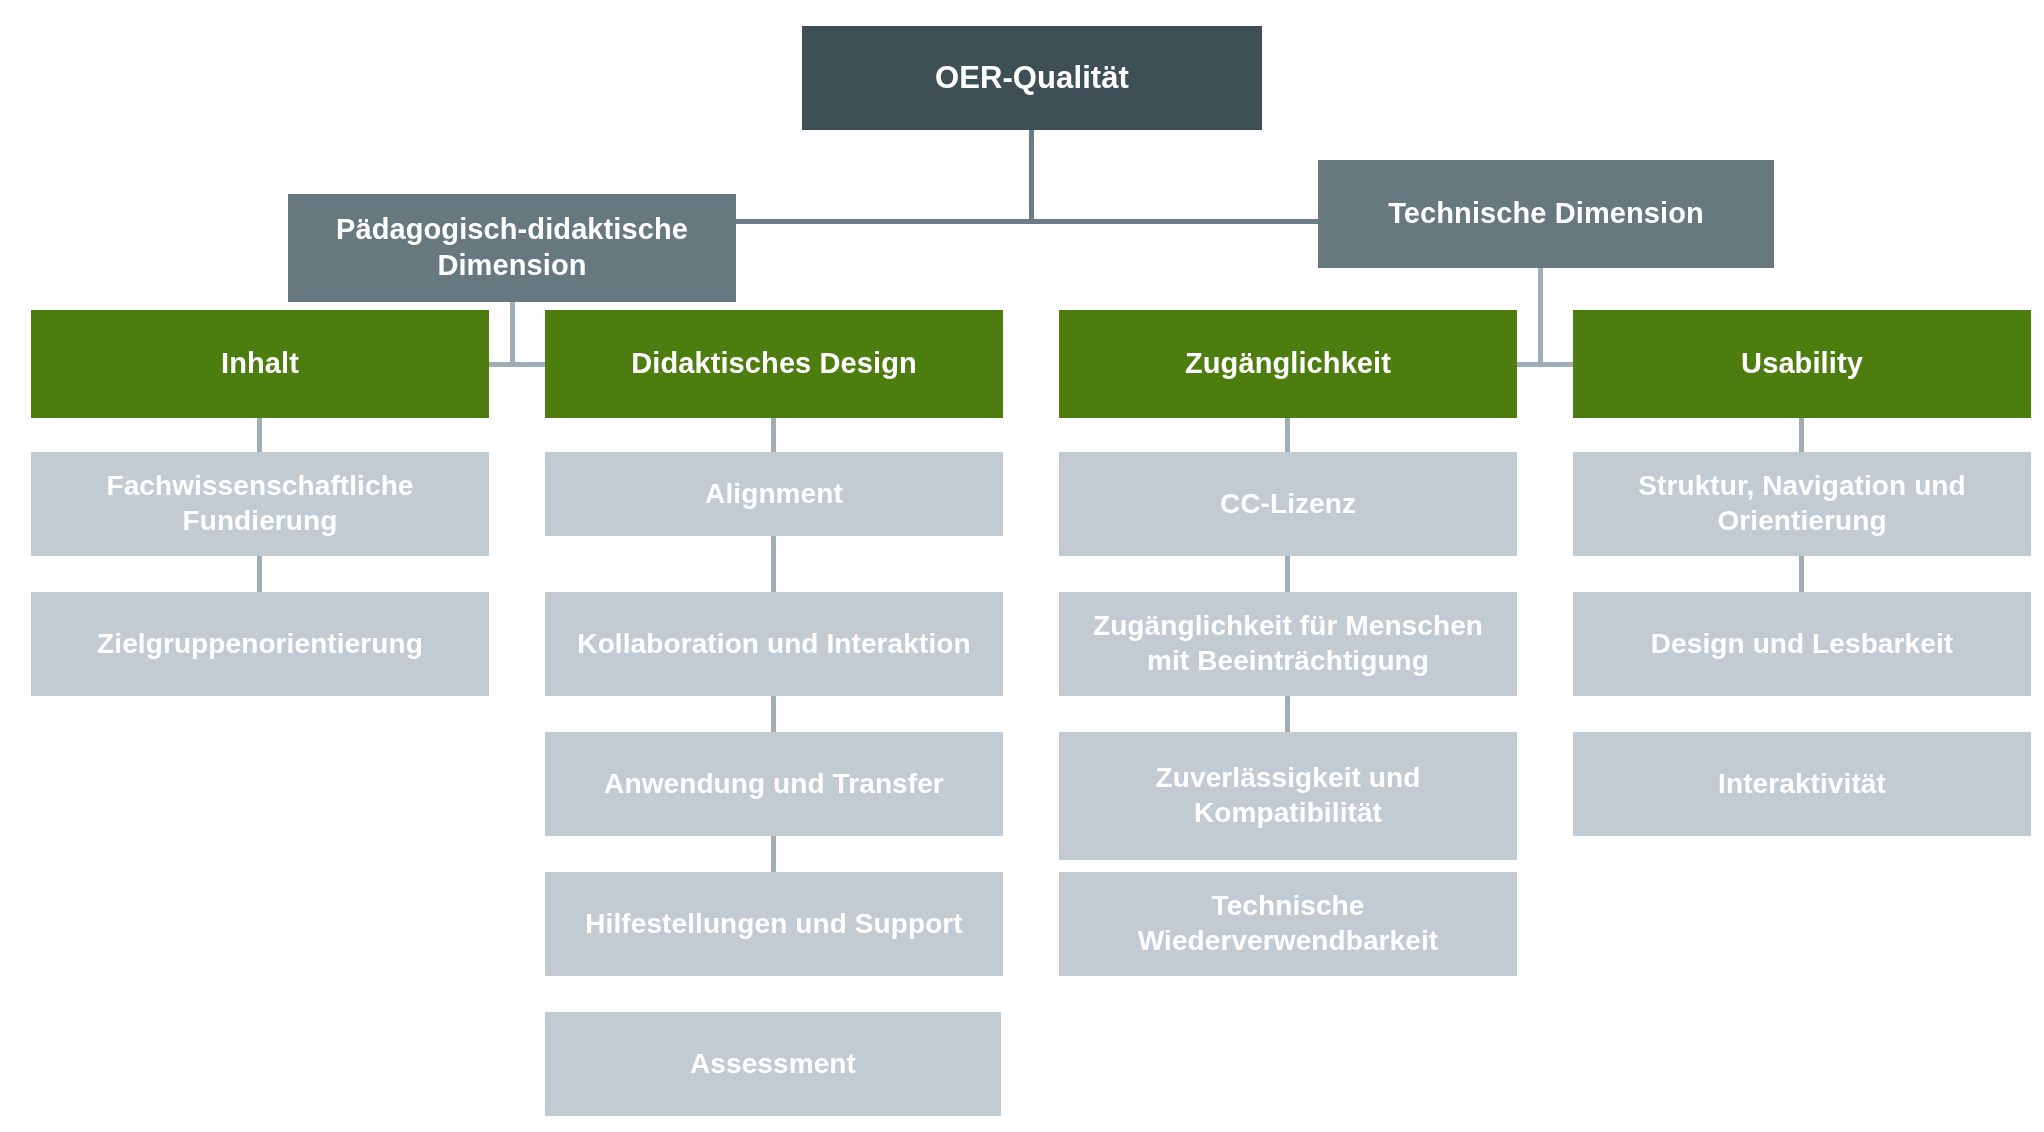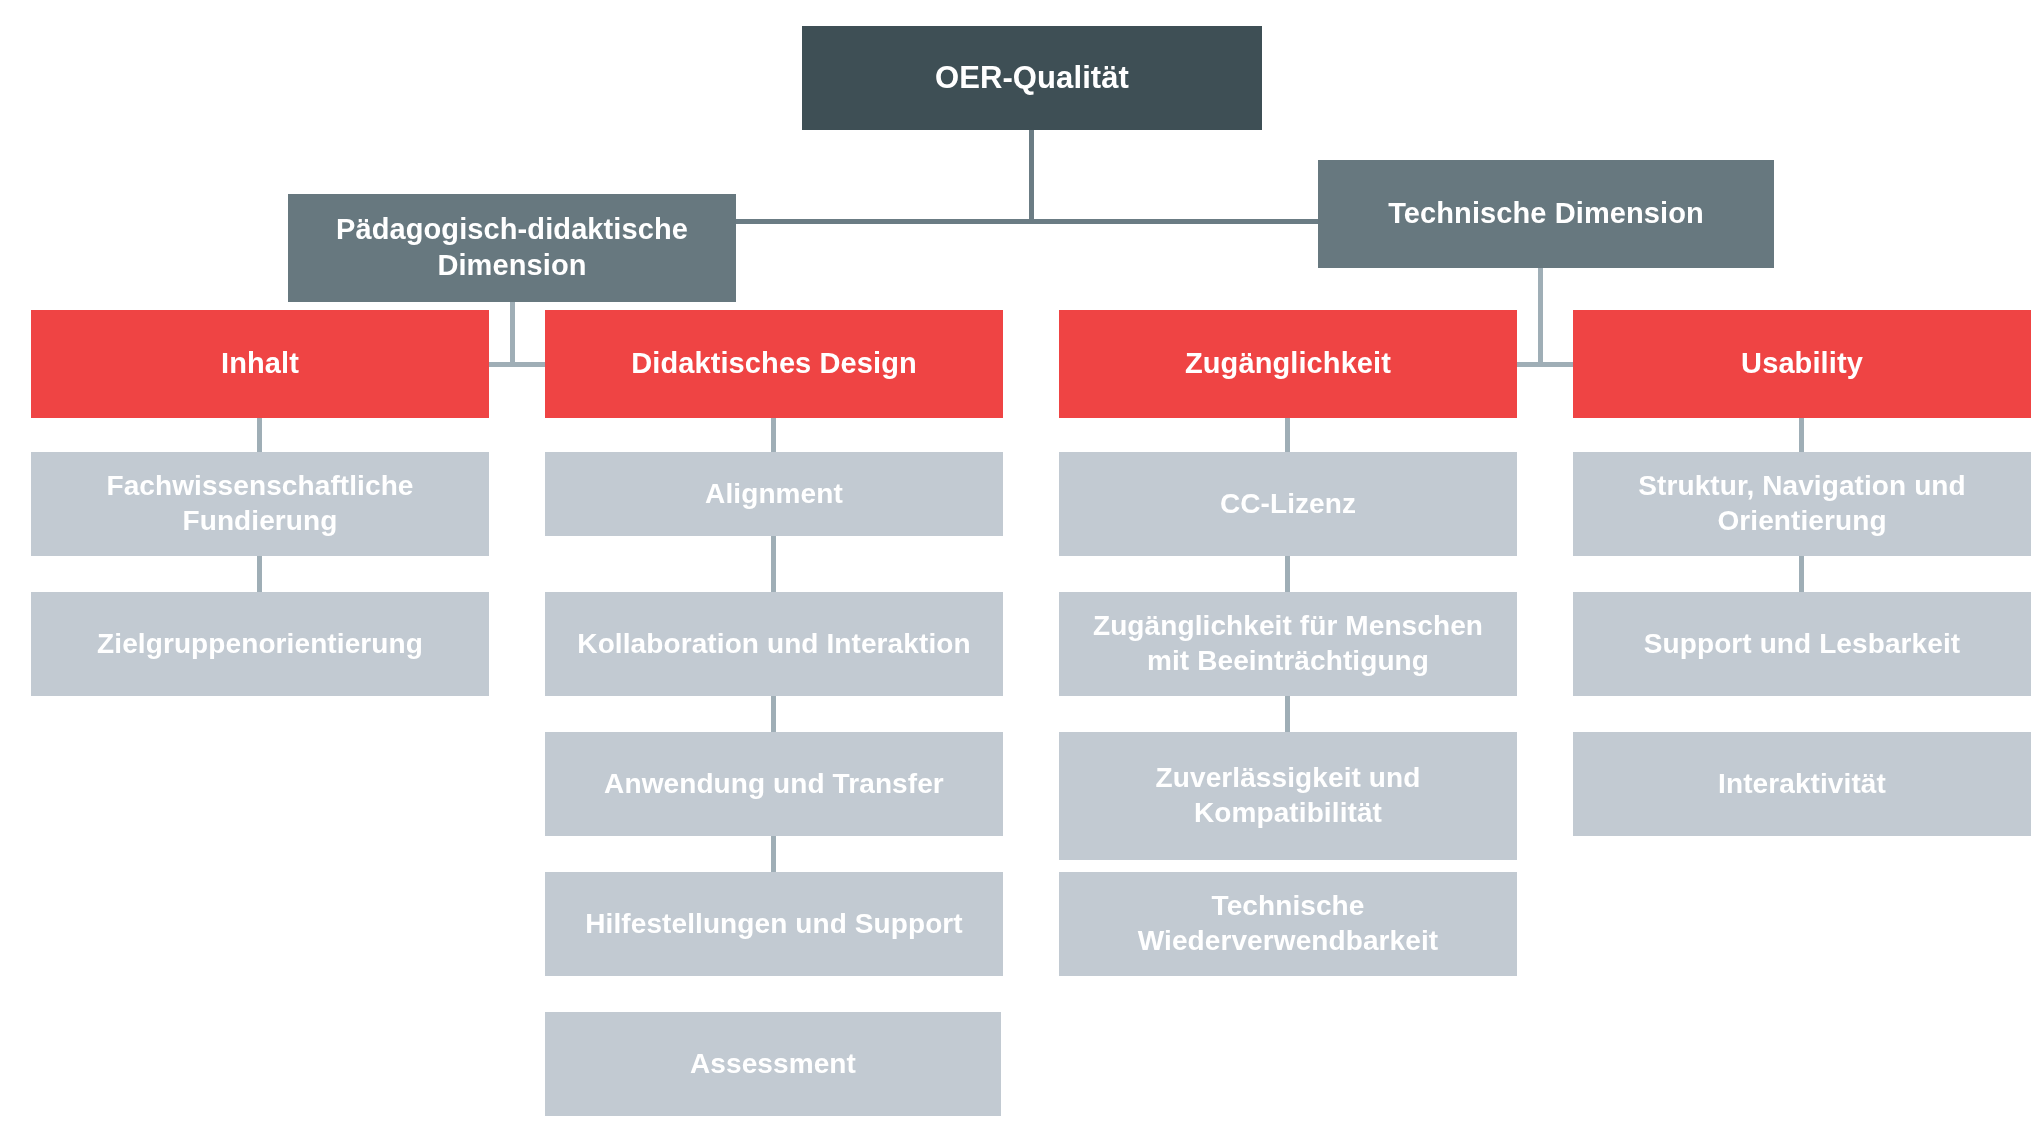--- a/index.html
+++ b/index.html
@@ -25,21 +25,21 @@
     justify-content:center;
     text-align:center;
     color:#ffffff;
     font-weight:bold;
     line-height:1.24;
     padding:13px 14px;
     letter-spacing:.1px;
   }
   .lvl1{background:#3E4F55;font-size:31px;}
   .lvl2{background:#67787F;font-size:29px;}
-  .lvl3{background:#ef4444;font-size:29px;}
+  .lvl3{background:#4d7c0f;font-size:29px;}
   .leaf{background:#C2CAD2;font-size:28px;}
 </style>
 </head>
 <body>
 
 <div id="stage">
 
   <div class="conn dark" style="left:1029px;top:130px;width:5px;height:92px;"></div>
 
   <div class="conn dark" style="left:736px;top:219px;width:582px;height:5px;"></div>
@@ -78,16 +78,16 @@
   <div class="node leaf" style="left:545px;top:732px;width:458px;height:104px;">Anwendung und Transfer</div>
   <div class="node leaf" style="left:545px;top:872px;width:458px;height:104px;">Hilfestellungen und Support</div>
   <div class="node leaf" style="left:545px;top:1012px;width:456px;height:104px;text-align:right;">Assessment</div>
 
   <div class="node leaf" style="left:1059px;top:452px;width:458px;height:104px;">CC-Lizenz</div>
   <div class="node leaf" style="left:1059px;top:592px;width:458px;height:104px;">Zugänglichkeit für Menschen mit Beeinträchtigung</div>
   <div class="node leaf" style="left:1059px;top:732px;width:458px;height:128px;">Zuverlässigkeit und Kompatibilität</div>
   <div class="node leaf" style="left:1059px;top:872px;width:458px;height:104px;">Technische Wiederverwendbarkeit</div>
 
   <div class="node leaf" style="left:1573px;top:452px;width:458px;height:104px;">Struktur, Navigation und Orientierung</div>
-  <div class="node leaf" style="left:1573px;top:592px;width:458px;height:104px;">Support und Lesbarkeit</div>
+  <div class="node leaf" style="left:1573px;top:592px;width:458px;height:104px;">Design und Lesbarkeit</div>
   <div class="node leaf" style="left:1573px;top:732px;width:458px;height:104px;">Interaktivität</div>
 
 </div>
 
 </body></html>

